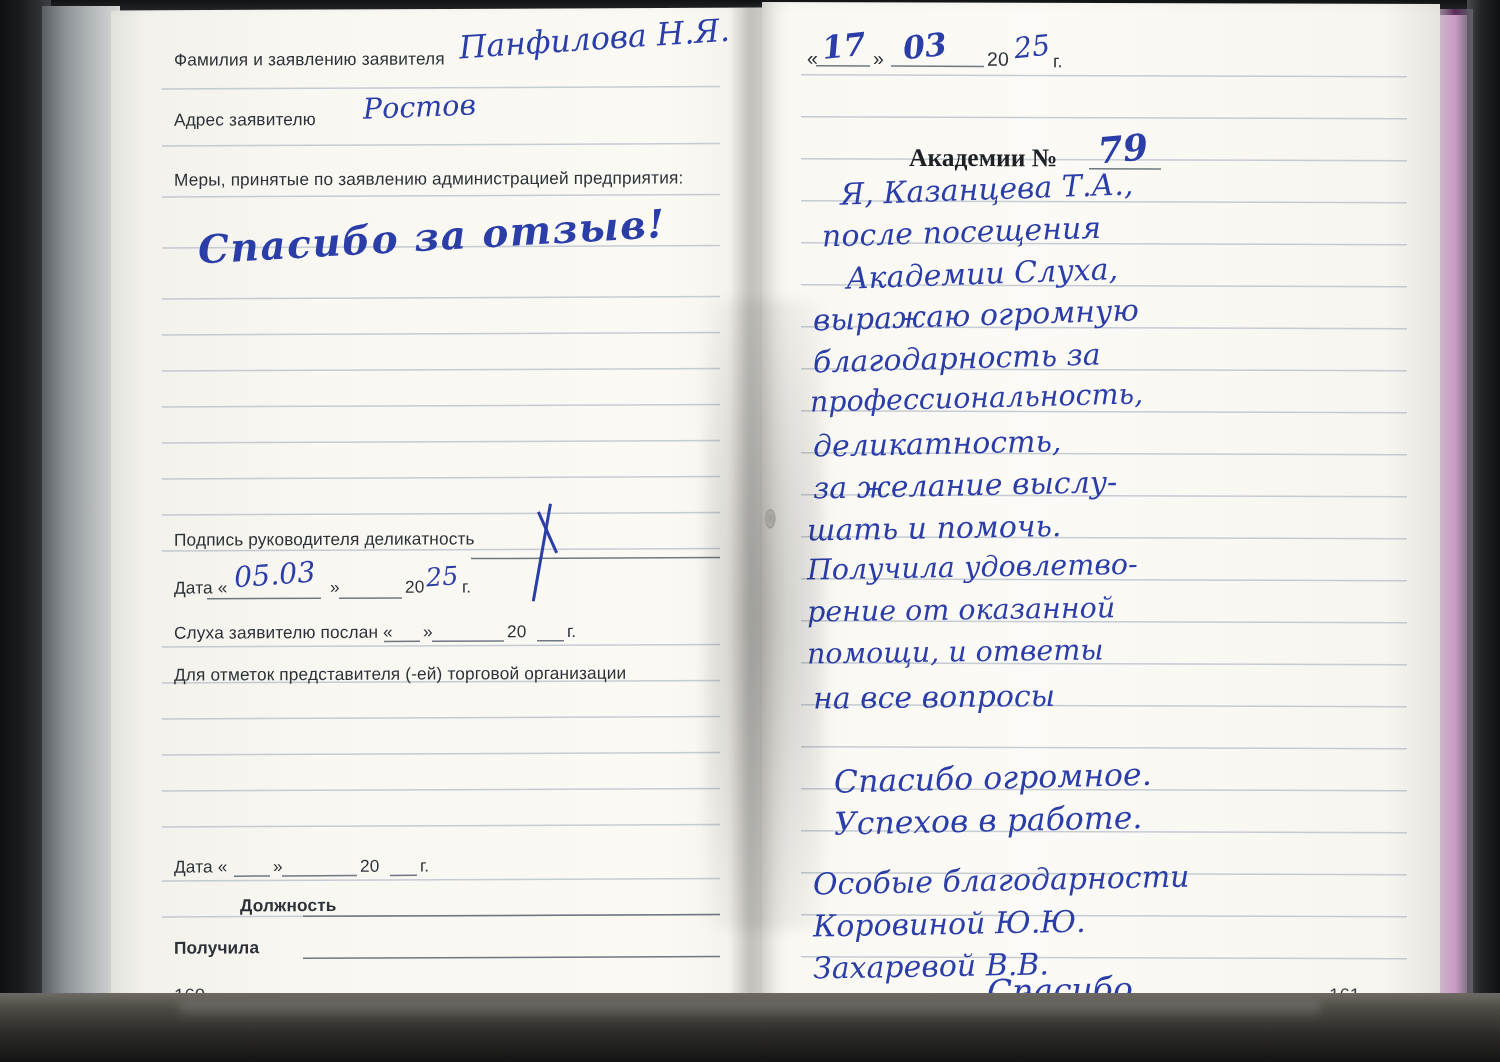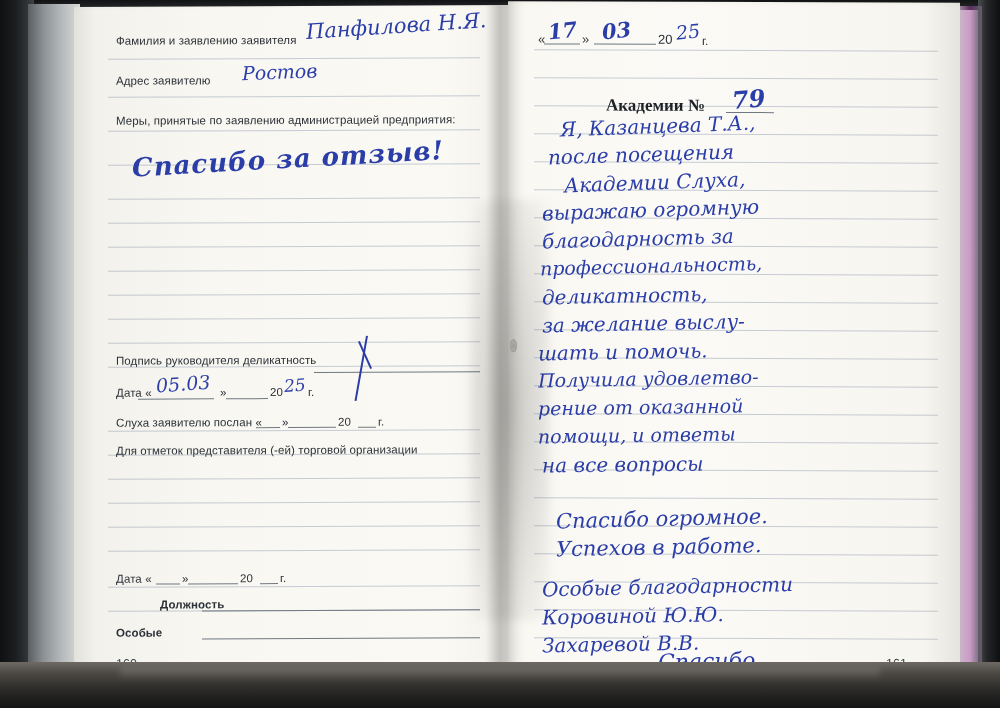--- a/index.html
+++ b/index.html
@@ -225,21 +225,21 @@
     <div class="form-label" style="left:108px; top:566px;">»</div>
     <div class="form-label" style="left:166px; top:566px;">20</div>
     <div class="form-label" style="left:206px; top:566px;">г.</div>
     <div class="underline" style="left:82px; top:577px; width:24px;"></div>
     <div class="underline" style="left:114px; top:577px; width:50px;"></div>
     <div class="underline" style="left:186px; top:577px; width:18px;"></div>
 
     <div class="form-label" style="left:42px; top:592px; font-weight:bold;margin-left:44px;">Должность</div>
     <div class="underline" style="left:128px; top:604px; width:278px;"></div>
 
-    <div class="form-label" style="left:42px; top:620px; font-weight:bold;">Особые</div>
+    <div class="form-label" style="left:42px; top:620px; font-weight:bold;">Получила</div>
     <div class="underline" style="left:128px; top:632px; width:278px;"></div>
 
     <div class="page-num" style="left:42px; top:650px;">160</div>
   </div>
 
   <div class="gutter"></div>
 
   <div class="page page-right">
 
     <div class="rule" style="left:26px; top:48px;  width:404px;"></div>

